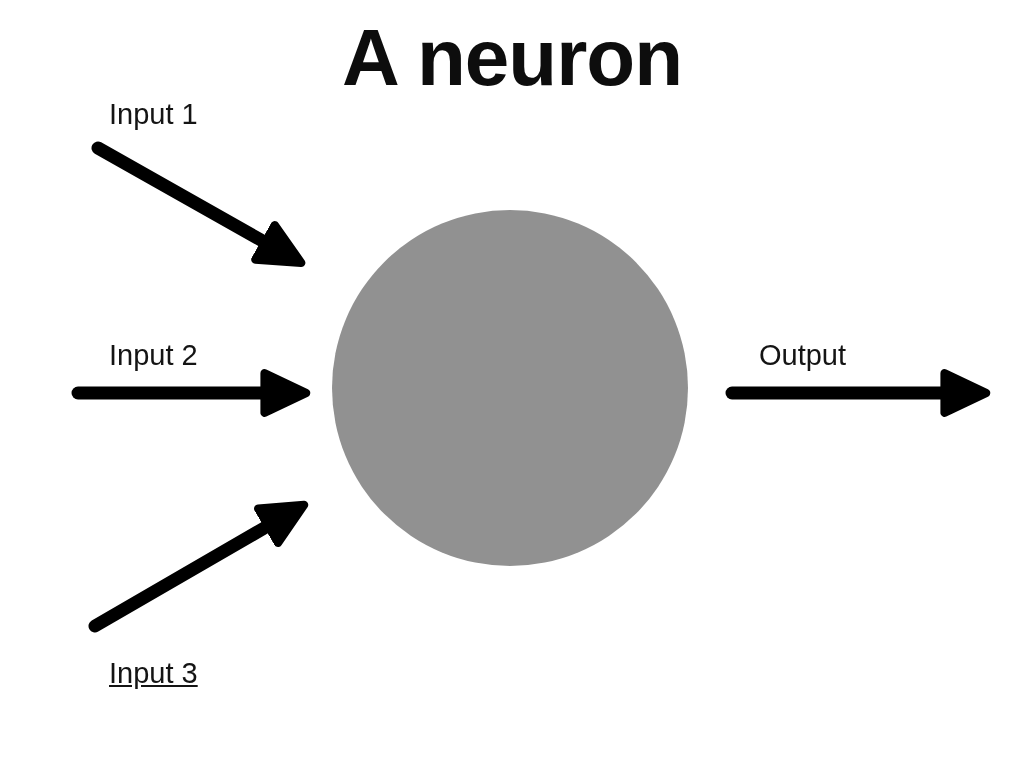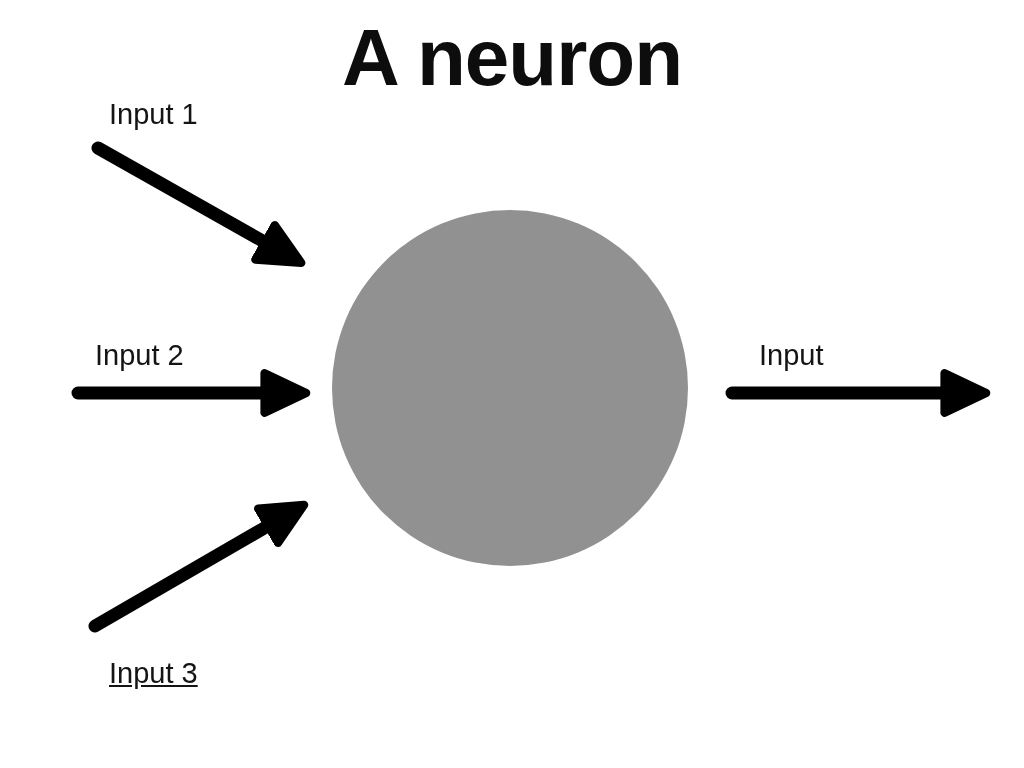--- a/index.html
+++ b/index.html
@@ -34,21 +34,21 @@
   .lbl {
     position: absolute;
     font-size: 29px;
     line-height: 1em;
     font-weight: 400;
     color: #141414;
     white-space: nowrap;
     margin-left: 30px;
   }
   #lbl-in1 { left: 79px;  top: 100px; }
-  #lbl-in2 { left: 65px;  top: 341px; }
+  #lbl-in2 { left: 79px;  top: 341px; }
   #lbl-in3 { left: 79px;  top: 659px; text-decoration: underline; }
   #lbl-out { left: 729px; top: 341px; }
   .arrow {
     fill: none;
     stroke-width: 13;
     stroke-linecap: round;
   }
 </style>
 </head>
 <body>
@@ -74,15 +74,15 @@
   </svg>
 
   <div class="title">A neuron</div>
 
   <div class="lbl" id="lbl-in1">Input 1</div>
 
   <div class="lbl" id="lbl-in2">Input 2</div>
 
   <div class="lbl" id="lbl-in3">Input 3</div>
 
-  <div class="lbl" id="lbl-out">Input</div>
+  <div class="lbl" id="lbl-out">Output</div>
 
 </div>
 
 </body></html>

